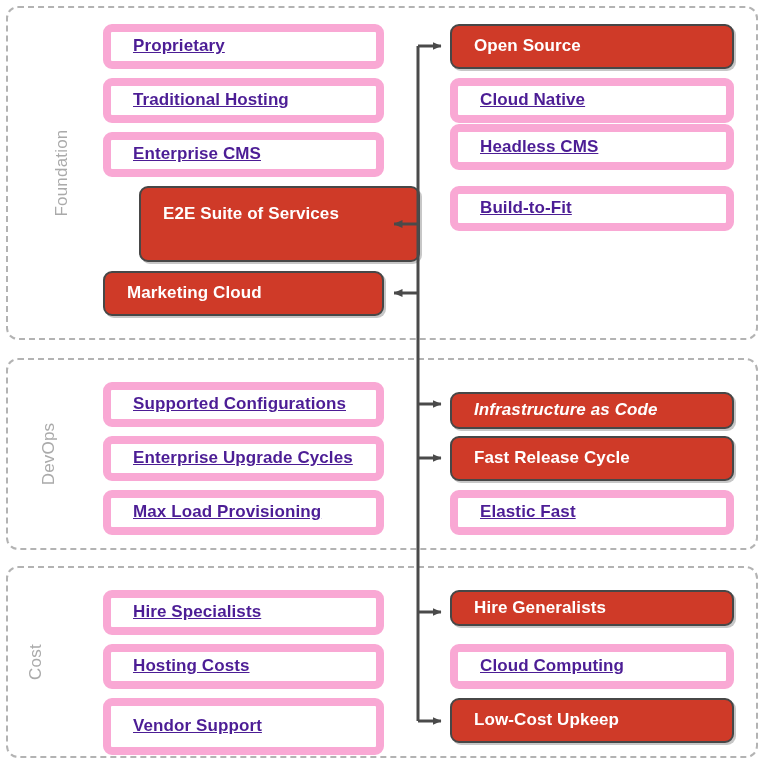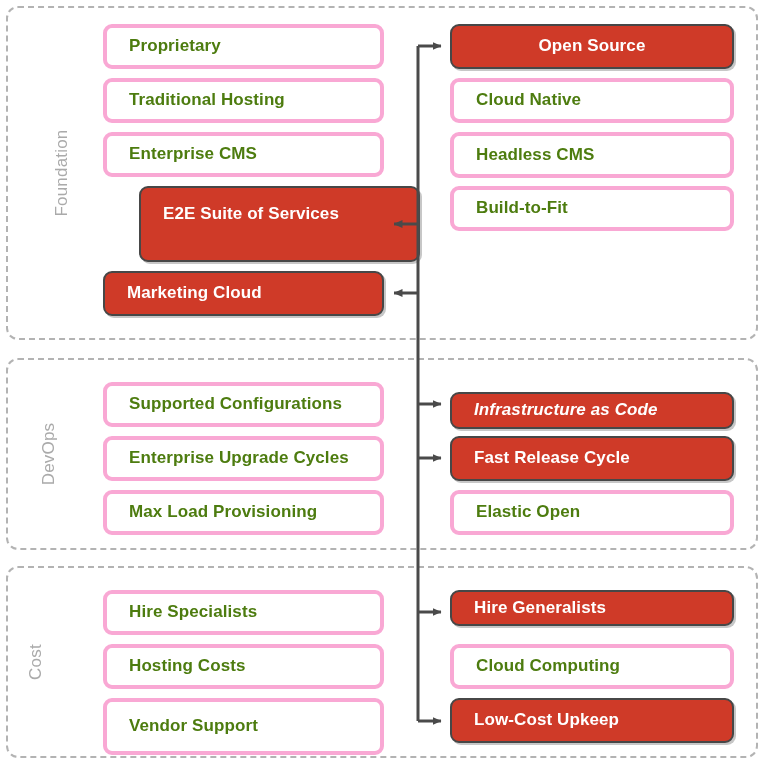--- a/index.html
+++ b/index.html
@@ -51,22 +51,23 @@
     align-items: center;
     border-radius: 9px;
     padding: 0 22px;
     font-size: 17px;
     font-weight: bold;
     letter-spacing: 0.1px;
     line-height: 1.2;
   }
   .node.muted {
     background: #ffffff;
-    border: 4px solid #f9a8d4;
-    color: #4d7c0f;
+    border: 8px solid #f9a8d4;
+    color: #4c1d95;
+    text-decoration: underline;
   }
   .node.accent {
     background: #cf3a28;
     border: 2px solid #474747;
     color: #ffffff;
     box-shadow: 2px 2px 0 rgba(70,70,70,0.30);
   }
   
   .node.tall { align-items: flex-start; padding-top: 16px; }
 
@@ -99,27 +100,27 @@
   <div class="node muted col-left" style="top:132px;height:45px;">
     <span>Enterprise CMS</span>
   </div>
   <div class="node accent tall col-left" style="top:186px;height:76px;margin-left:36px;">
     <span>E2E Suite of Services</span>
   </div>
   <div class="node accent col-left" style="top:271px;height:45px;">
     <span>Marketing Cloud</span>
   </div>
 
-  <div class="node accent col-right" style="top:24px;height:45px;justify-content:center;">
+  <div class="node accent col-right" style="top:24px;height:45px;">
     <span>Open Source</span>
   </div>
   <div class="node muted col-right" style="top:78px;height:45px;">
     <span>Cloud Native</span>
   </div>
-  <div class="node muted col-right" style="top:132px;height:46px;">
+  <div class="node muted col-right" style="top:124px;height:46px;">
     <span>Headless CMS</span>
   </div>
   <div class="node muted col-right" style="top:186px;height:45px;">
     <span>Build-to-Fit</span>
   </div>
 
   <div class="section section-devops">
     <div class="section-label">DevOps</div>
   </div>
 
@@ -133,21 +134,21 @@
     <span>Max Load Provisioning</span>
   </div>
 
   <div class="node accent col-right" style="top:392px;height:37px;font-style:italic;">
     <span>Infrastructure as Code</span>
   </div>
   <div class="node accent col-right" style="top:436px;height:45px;">
     <span>Fast Release Cycle</span>
   </div>
   <div class="node muted col-right" style="top:490px;height:45px;">
-    <span>Elastic Open</span>
+    <span>Elastic Fast</span>
   </div>
 
   <div class="section section-cost">
     <div class="section-label">Cost</div>
   </div>
 
   <div class="node muted col-left" style="top:590px;height:45px;">
     <span>Hire Specialists</span>
   </div>
   <div class="node muted col-left" style="top:644px;height:45px;">

